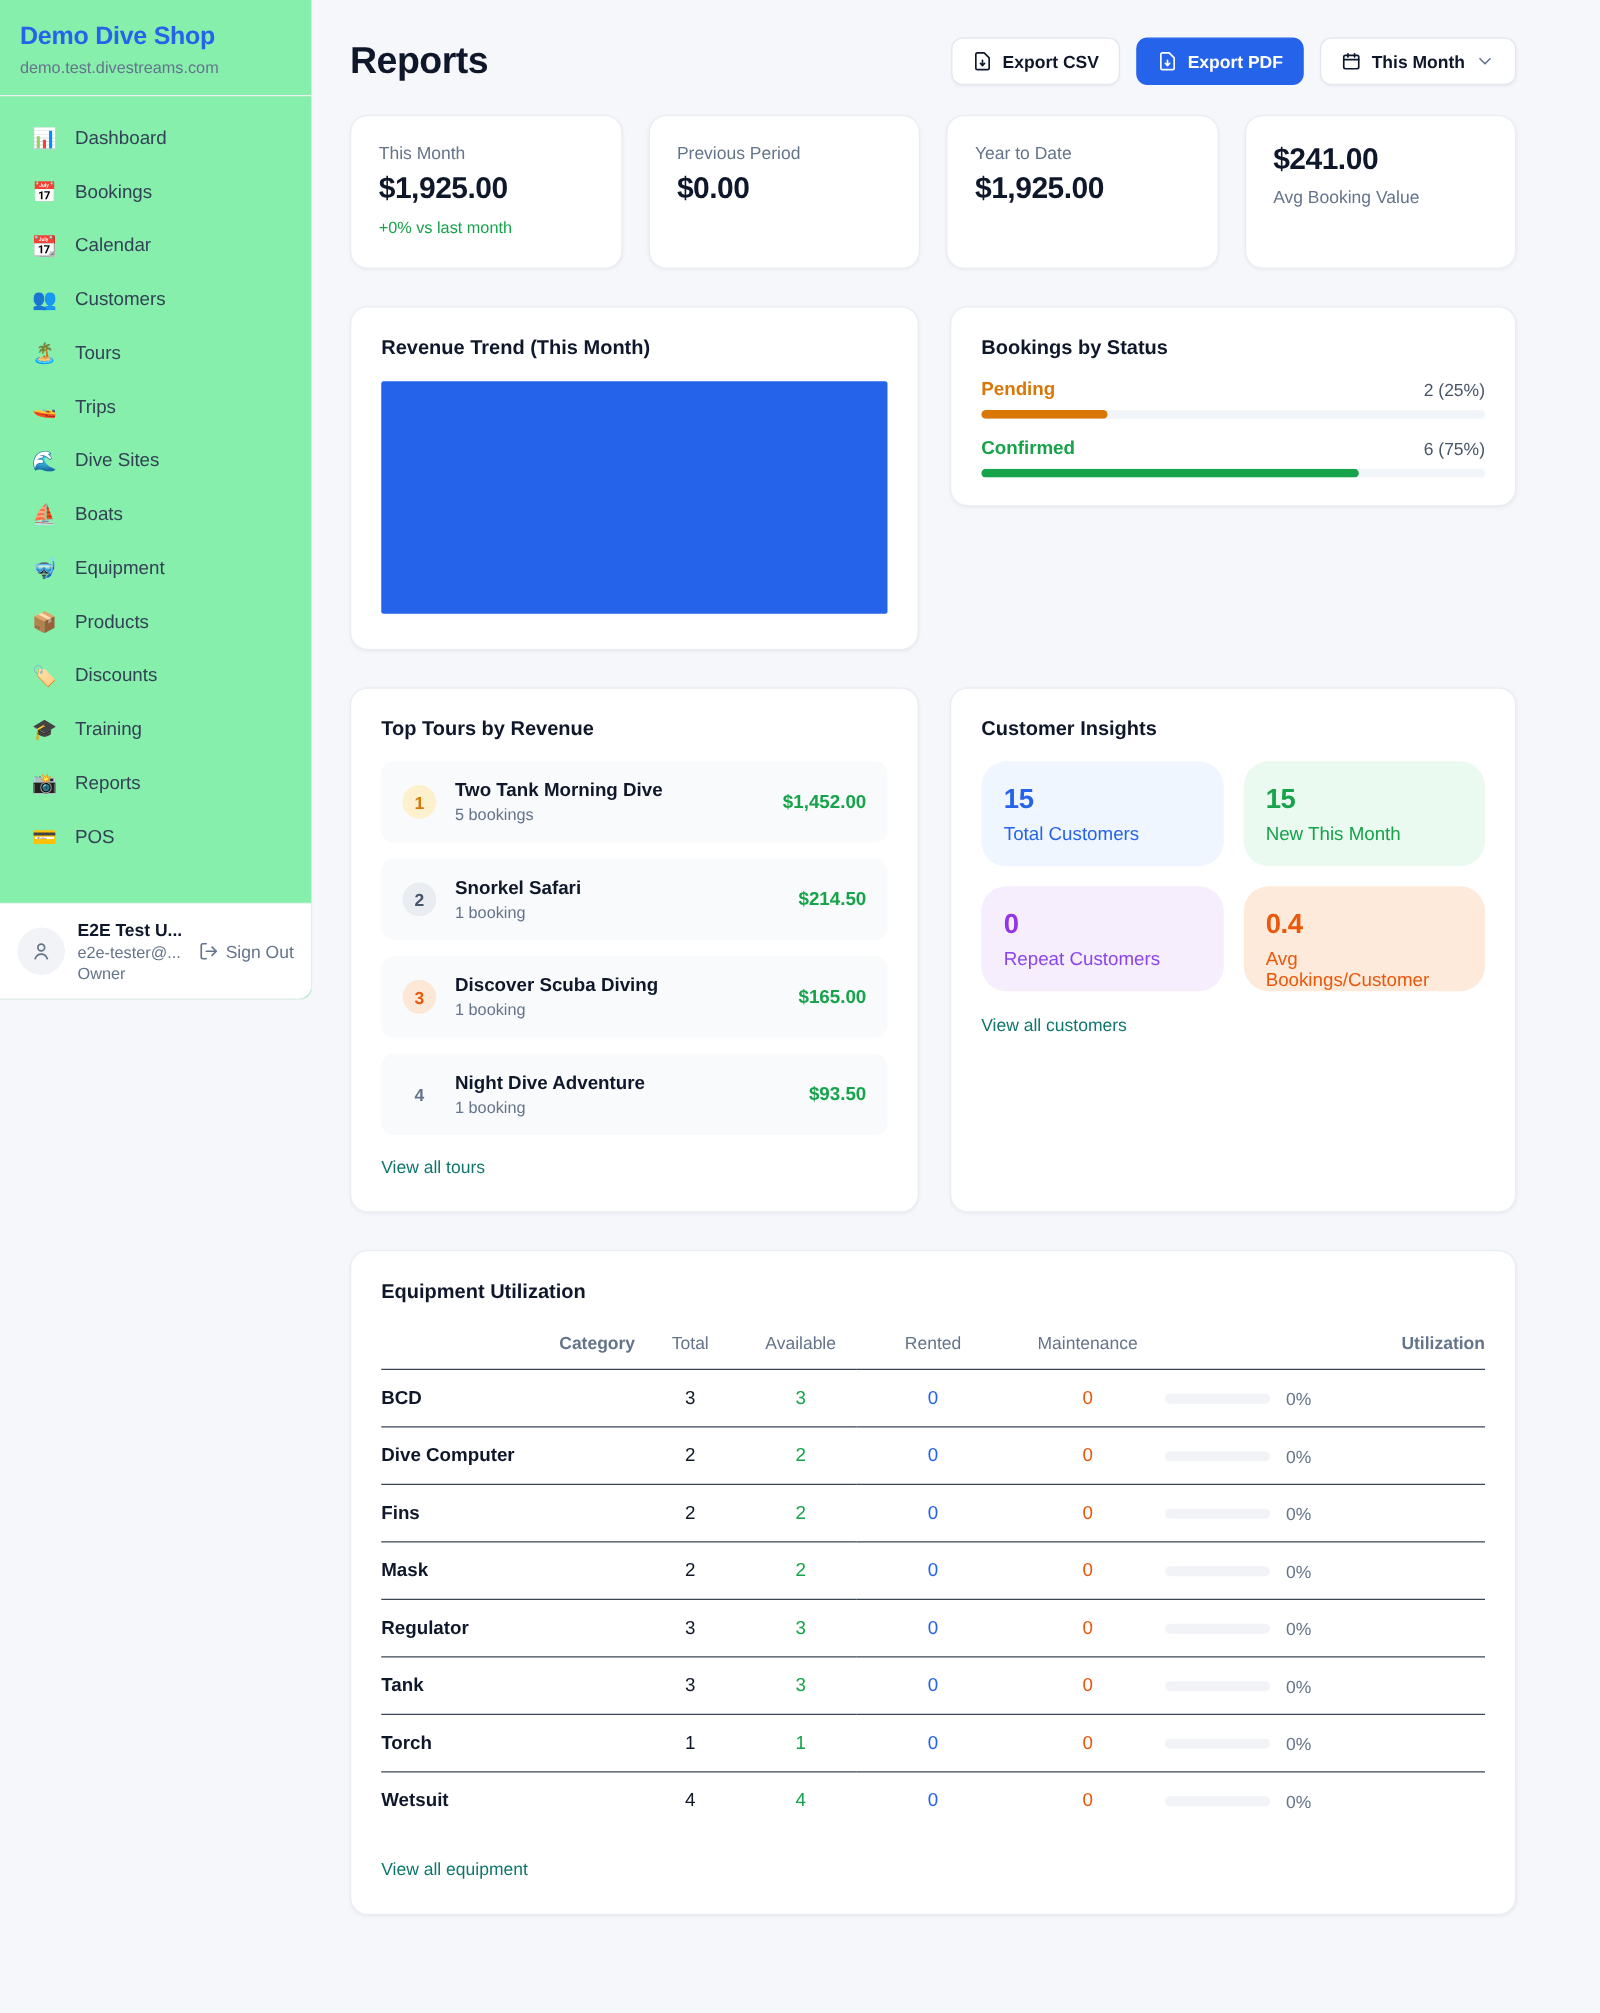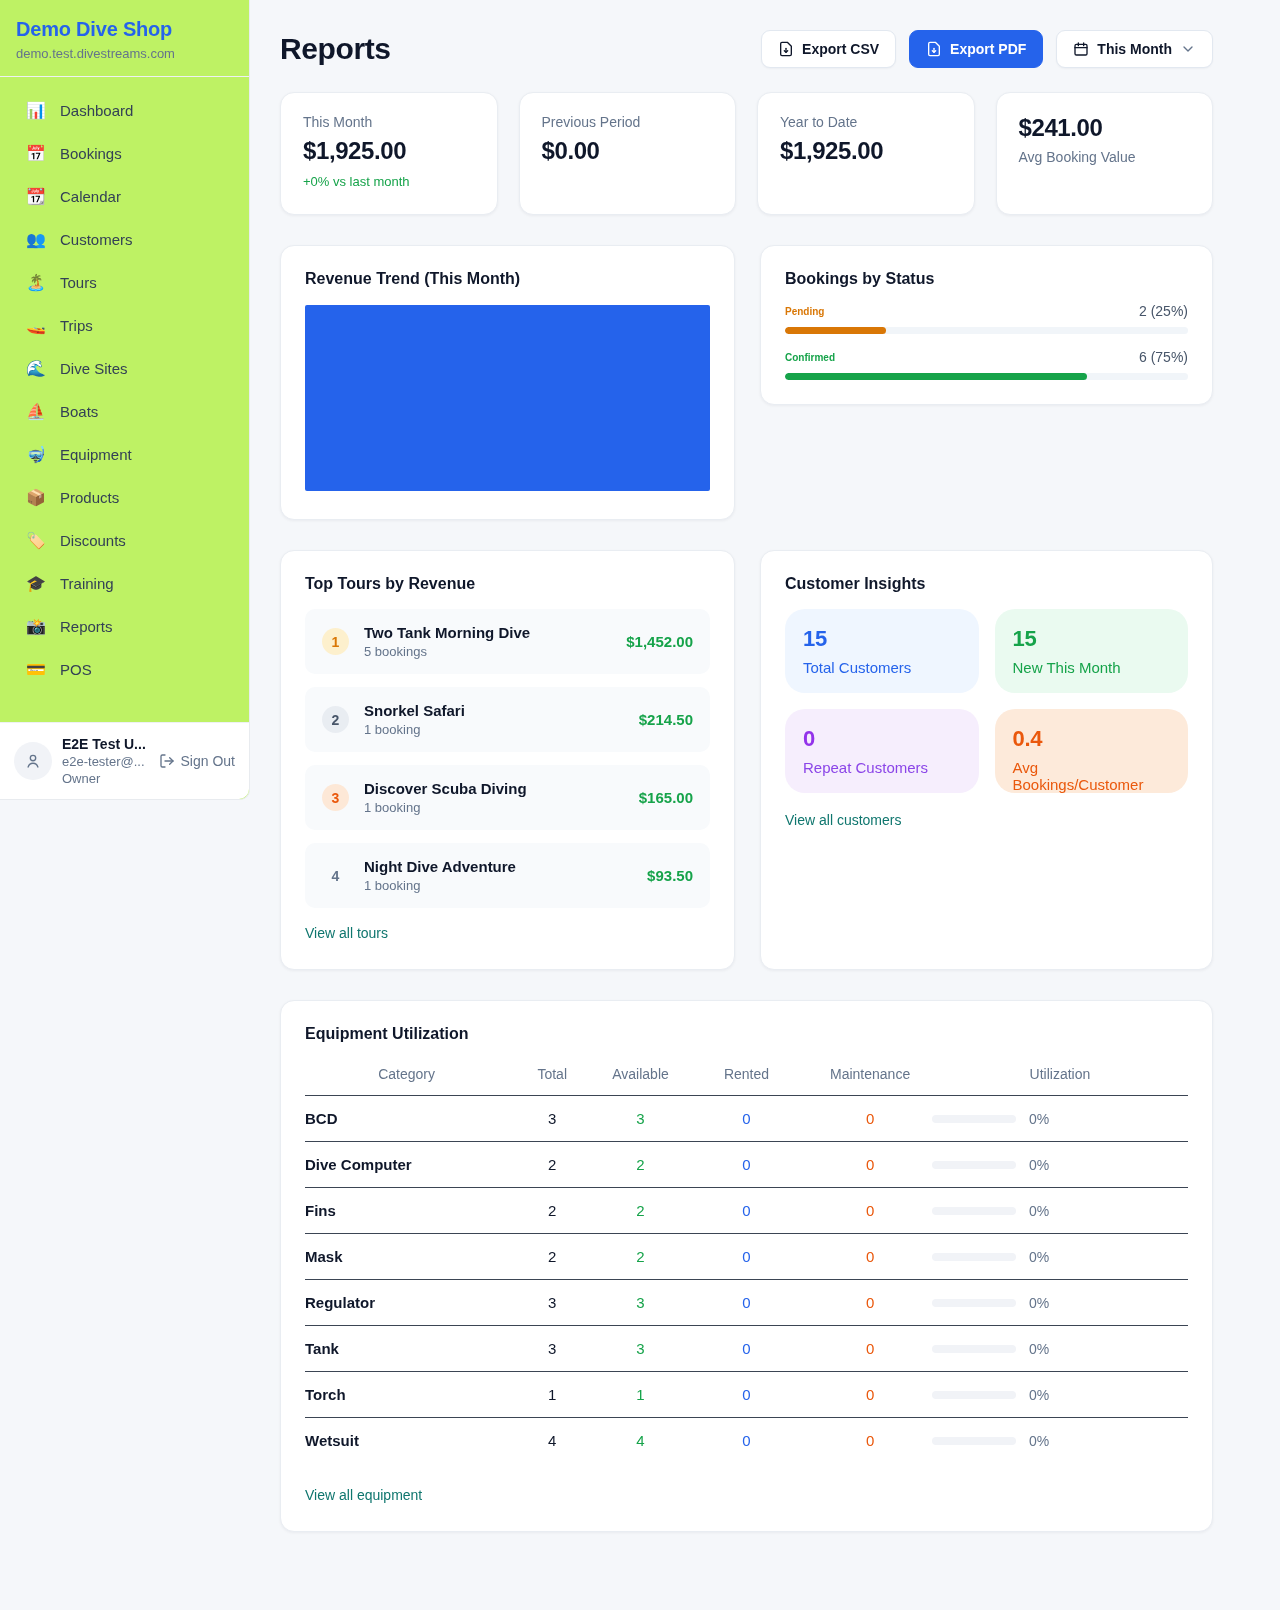--- a/index.html
+++ b/index.html
@@ -7,21 +7,21 @@
   body {
     font-family:"Liberation Sans","DejaVu Sans",sans-serif;
     background:#f5f7fa; color:#0f172a; position:relative;
     -webkit-font-smoothing:antialiased;
   }
   .canvas { position:absolute; inset:0; overflow:hidden; }
 
   
   .sidebar {
     position:absolute; left:0; top:0; width:250px; height:800px;
-    background:#bef264; border-right:1px solid #e8ebef; border-bottom:1px solid #e8ebef;
+    background:#86efac; border-right:1px solid #e8ebef; border-bottom:1px solid #e8ebef;
     border-bottom-right-radius:10px;
   }
   .brand { padding:18px 16px 15px; border-bottom:1px solid #eef1f4; }
   .brand-title { color:#2563eb; font-size:20px; font-weight:800; letter-spacing:-.2px; cursor:pointer; }
   .brand-sub { margin-top:5px; color:#64748b; font-size:13px; }
   .nav { padding:12px 8px; }
   .side-item {
     display:flex; align-items:center; gap:14px;
     padding:10px 18px; border-radius:8px; cursor:pointer;
     color:#334155; font-size:15px; font-weight:500; height:43px;
@@ -75,21 +75,21 @@
   .stat-card.value-first .stat-label { margin-top:7px; }
 
   .section-title { font-size:16px; font-weight:700; color:#0f172a; }
 
   
   .revenue-card { position:absolute; top:245px; left:0; width:455px; height:275px; padding:24px; }
   .chart-block { margin-top:17px; height:186px; width:100%; border-radius:2px; }
   .status-card { position:absolute; top:245px; left:480px; width:453px; height:160px; padding:24px; }
   .status-row { margin-top:15px; }
   .status-top { display:flex; align-items:center; justify-content:space-between; }
-  .status-label { font-size:10px; font-weight:600; }
+  .status-label { font-size:15px; font-weight:600; }
   .status-label.pending { color:#d97706; }
   .status-label.confirmed { color:#16a34a; }
   .status-val { font-size:14px; color:#475569; }
   .bar-track { margin-top:8px; height:7px; border-radius:4px; background:#f1f5f9; overflow:hidden; }
   .bar-fill { height:100%; border-radius:4px; }
   .bar-fill.pending { background:#d97706; }
   .bar-fill.confirmed { background:#16a34a; }
 
   
   .tours-card { position:absolute; top:550px; left:0; width:455px; height:420px; padding:24px; }
@@ -124,21 +124,21 @@
   .tile.t-orange { background:#fdeada; } .tile.t-orange .tile-value,.tile.t-orange .tile-label { color:#ea580c; }
   .insights-card .view-all { margin-top:19px; }
 
   
   .equip-card { position:absolute; top:1000px; left:0; right:0; padding:24px 24px 28px; }
   .equip-table { width:100%; border-collapse:collapse; margin-top:13px; }
   .equip-table th {
     font-size:14px; font-weight:500; color:#64748b; text-align:center;
     padding:10px 0 13px; border-bottom:1px solid #3b4554;
   }
-  .equip-table th.col-cat, .equip-table th.col-util { text-align:center; }
+  .equip-table th.col-cat, .equip-table th.col-util { text-align:right;font-weight:bold; }
   .equip-table td { padding:14px 0; font-size:15px; border-bottom:1px solid #3b4554; text-align:center; }
   .equip-table tr:last-child td { border-bottom:none; }
   .equip-table td.col-cat { text-align:left; font-weight:600; color:#0f172a; }
   .equip-table td.col-total { color:#0f172a; font-weight:500; }
   .equip-table td.col-avail { color:#16a34a; font-weight:500; }
   .equip-table td.col-rented { color:#2563eb; font-weight:500; }
   .equip-table td.col-maint { color:#ea580c; font-weight:500; }
   .equip-table td.col-util { text-align:left; }
   .util-wrap { display:flex; align-items:center; gap:13px; }
   .util-track { width:84px; height:8px; border-radius:4px; background:#f1f3f7; overflow:hidden; }

